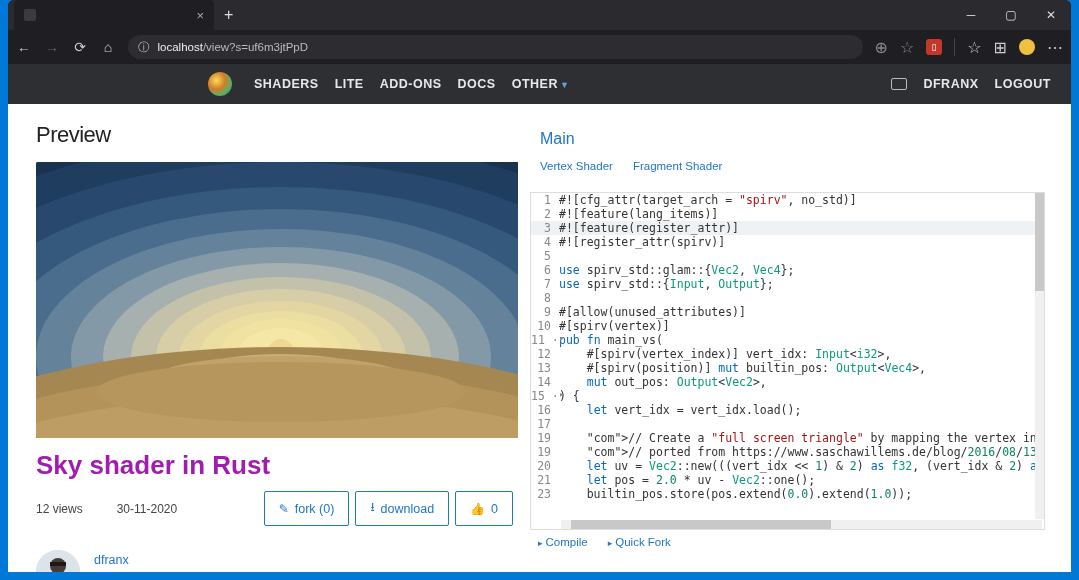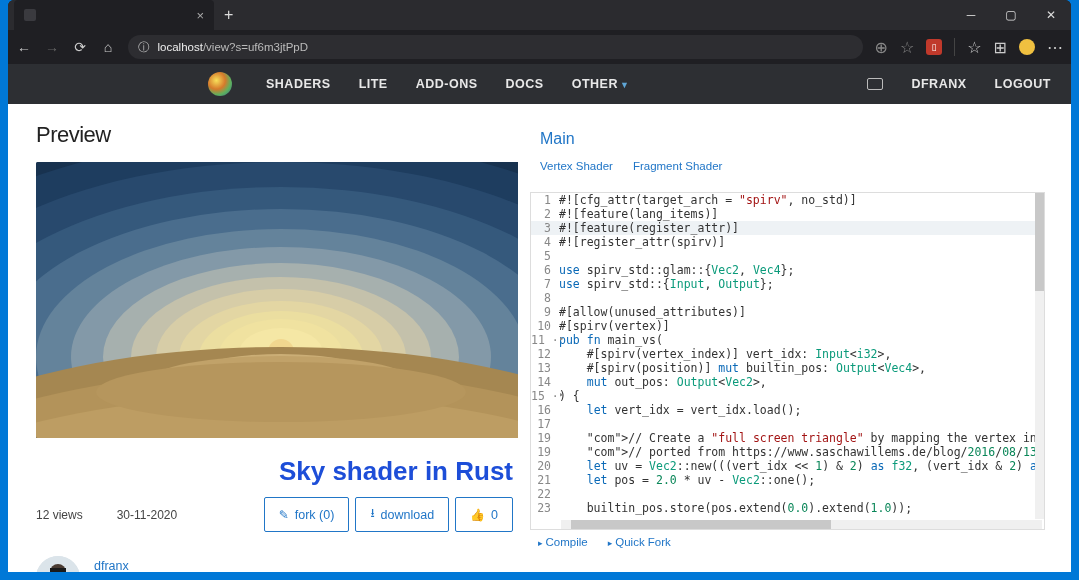--- a/index.html
+++ b/index.html
@@ -18,37 +18,37 @@
 .addr { display: flex; align-items: center; height: 34px; background: #1f1f23; padding: 0 8px; gap: 12px; color: #ccc; }
 .addr .nav-icon { width: 16px; text-align: center; font-size: 14px; }
 .urlbox { flex: 1; display: flex; align-items: center; gap: 8px; background: #2d2d31; height: 24px; border-radius: 12px; padding: 0 10px; font-size: 11.5px; color: #bbb; }
 .urlbox .host { color: #eee; }
 .addr-right { display: flex; gap: 12px; align-items: center; }
 .addr-right .sep { width: 1px; height: 18px; background: #444; }
 .ext-badge { width: 16px; height: 16px; background: #c0392b; border-radius: 3px; display: flex; align-items: center; justify-content: center; font-size: 9px; color: #fff; }
 .avatar-dot { width: 16px; height: 16px; border-radius: 50%; background: #f0c040; }
 
 
-.site-nav { height: 40px; background: #2d2f33; display: flex; align-items: center; padding: 0 20px 0 200px; gap: 28px; font-size: 12.5px; font-weight: 700; letter-spacing: .5px; color: #e8e8e8; }
+.site-nav { height: 40px; background: #2d2f33; display: flex; align-items: center; padding: 0 20px 0 200px; gap: 16px; font-size: 12.5px; font-weight: 700; letter-spacing: .5px; color: #e8e8e8; }
 .brand { width: 24px; height: 24px; border-radius: 50%; background: radial-gradient(circle at 35% 35%, #f8e05a, #d57a2b 40%, #5fb05d 65%, #2e6d8f); margin-right: 6px; }
 .nav-spacer { flex: 1; }
 .nav-env { width: 16px; height: 12px; border: 1.5px solid #bbb; border-radius: 2px; display: flex; align-items: center; justify-content: center; }
 .other-caret { color: #5fa6d6; font-size: 9px; margin-left: 2px; }
 
 
 .page { flex: 1; background: #fff; display: flex; overflow: hidden; }
 .col-left { width: 510px; padding: 18px 5px 18px 28px; overflow: hidden; border-radius: 21px; }
 .col-right { flex: 1; padding: 18px 26px 18px 12px; display: flex; flex-direction: column; overflow: hidden; position: relative; }
 
 h2.sec { font-size: 22px; font-weight: 400; color: #222; letter-spacing: -.5px; margin-bottom: 14px; }
 
 .preview-img { width: 490px; height: 276px; border-radius: 2px; overflow: hidden; background: #1a3a5a; position: relative; }
 .preview-img svg { width: 100%; height: 100%; display: block; }
 
-h1.title { font-size: 26px; font-weight: 700; color: #1d4ed8; margin-top: 18px; text-align: right; }
+h1.title { font-size: 26px; font-weight: 700; color: #a21caf; margin-top: 12px; }
 
 .meta-row { display: flex; align-items: center; gap: 34px; margin-top: 10px; font-size: 12px; color: #444; }
 .meta-row .btns { margin-left: auto; display: flex; gap: 6px; }
 .btn { border: 1px solid #2176c7; color: #2176c7; background: #fff; padding: 6px 14px; font-size: 12.5px; border-radius: 2px; display: flex; align-items: center; gap: 6px; cursor: pointer; }
 .btn .ico { font-size: 12px; }
 
 .author-row { display: flex; gap: 14px; margin-top: 24px; align-items: flex-start; }
 .author-ava { width: 44px; height: 44px; border-radius: 50%; background:#d8e0e6; overflow:hidden;}
 .author-meta { font-size: 11.5px; color: #555; line-height: 1.6; }
 .author-meta .name { color: #2176c7; font-size: 12.5px; }
@@ -220,21 +220,20 @@
             <div class="line"><span class="gut">12</span><span class="code">    #[spirv(vertex_index)] vert_idx: <span class="ty">Input</span>&lt;<span class="ty">i32</span>&gt;,</span></div>
             <div class="line"><span class="gut">13</span><span class="code">    #[spirv(position)] <span class="kw">mut</span> builtin_pos: <span class="ty">Output</span>&lt;<span class="ty">Vec4</span>&gt;,</span></div>
             <div class="line"><span class="gut">14</span><span class="code">    <span class="kw">mut</span> out_pos: <span class="ty">Output</span>&lt;<span class="ty">Vec2</span>&gt;,</span></div>
             <div class="line"><span class="gut">15 ·</span><span class="fold">▸</span><span class="code">) {</span></div>
             <div class="line"><span class="gut">16</span><span class="code">    <span class="kw">let</span> vert_idx = vert_idx.load();</span></div>
             <div class="line"><span class="gut">17</span><span class="code"></span></div>
             <div class="line"><span class="gut">19</span><span class="code">    <span class="&lt;span">"com"</span>&gt;// Create a <span class="str">"full screen triangle"</span> by mapping the vertex index.</span></div>
             <div class="line"><span class="gut">19</span><span class="code">    <span class="&lt;span">"com"</span>&gt;// ported from https://www.saschawillems.de/blog/<span class="num">2016</span>/<span class="num">08</span>/<span class="num">13</span>/vulkan-tutor</span></div>
             <div class="line"><span class="gut">20</span><span class="code">    <span class="kw">let</span> uv = <span class="ty">Vec2</span>::new(((vert_idx &lt;&lt; <span class="num">1</span>) &amp; <span class="num">2</span>) <span class="kw">as</span> <span class="ty">f32</span>, (vert_idx &amp; <span class="num">2</span>) <span class="kw">as</span> );</span></div>
             <div class="line"><span class="gut">21</span><span class="code">    <span class="kw">let</span> pos = <span class="num">2.0</span> * uv - <span class="ty">Vec2</span>::one();</span></div>
-            <div class="line"><span class="gut">22</span><span class="code"></span></div>
             <div class="line"><span class="gut">23</span><span class="code">    builtin_pos.store(pos.extend(<span class="num">0.0</span>).extend(<span class="num">1.0</span>));</span></div>
           </div>
         <div class="hscroll">
             <div class="thumb"></div>
           </div>
         <div class="vscroll">
             <div class="thumb"></div>
           </div>
       </div>
       <div class="qe-foot">

